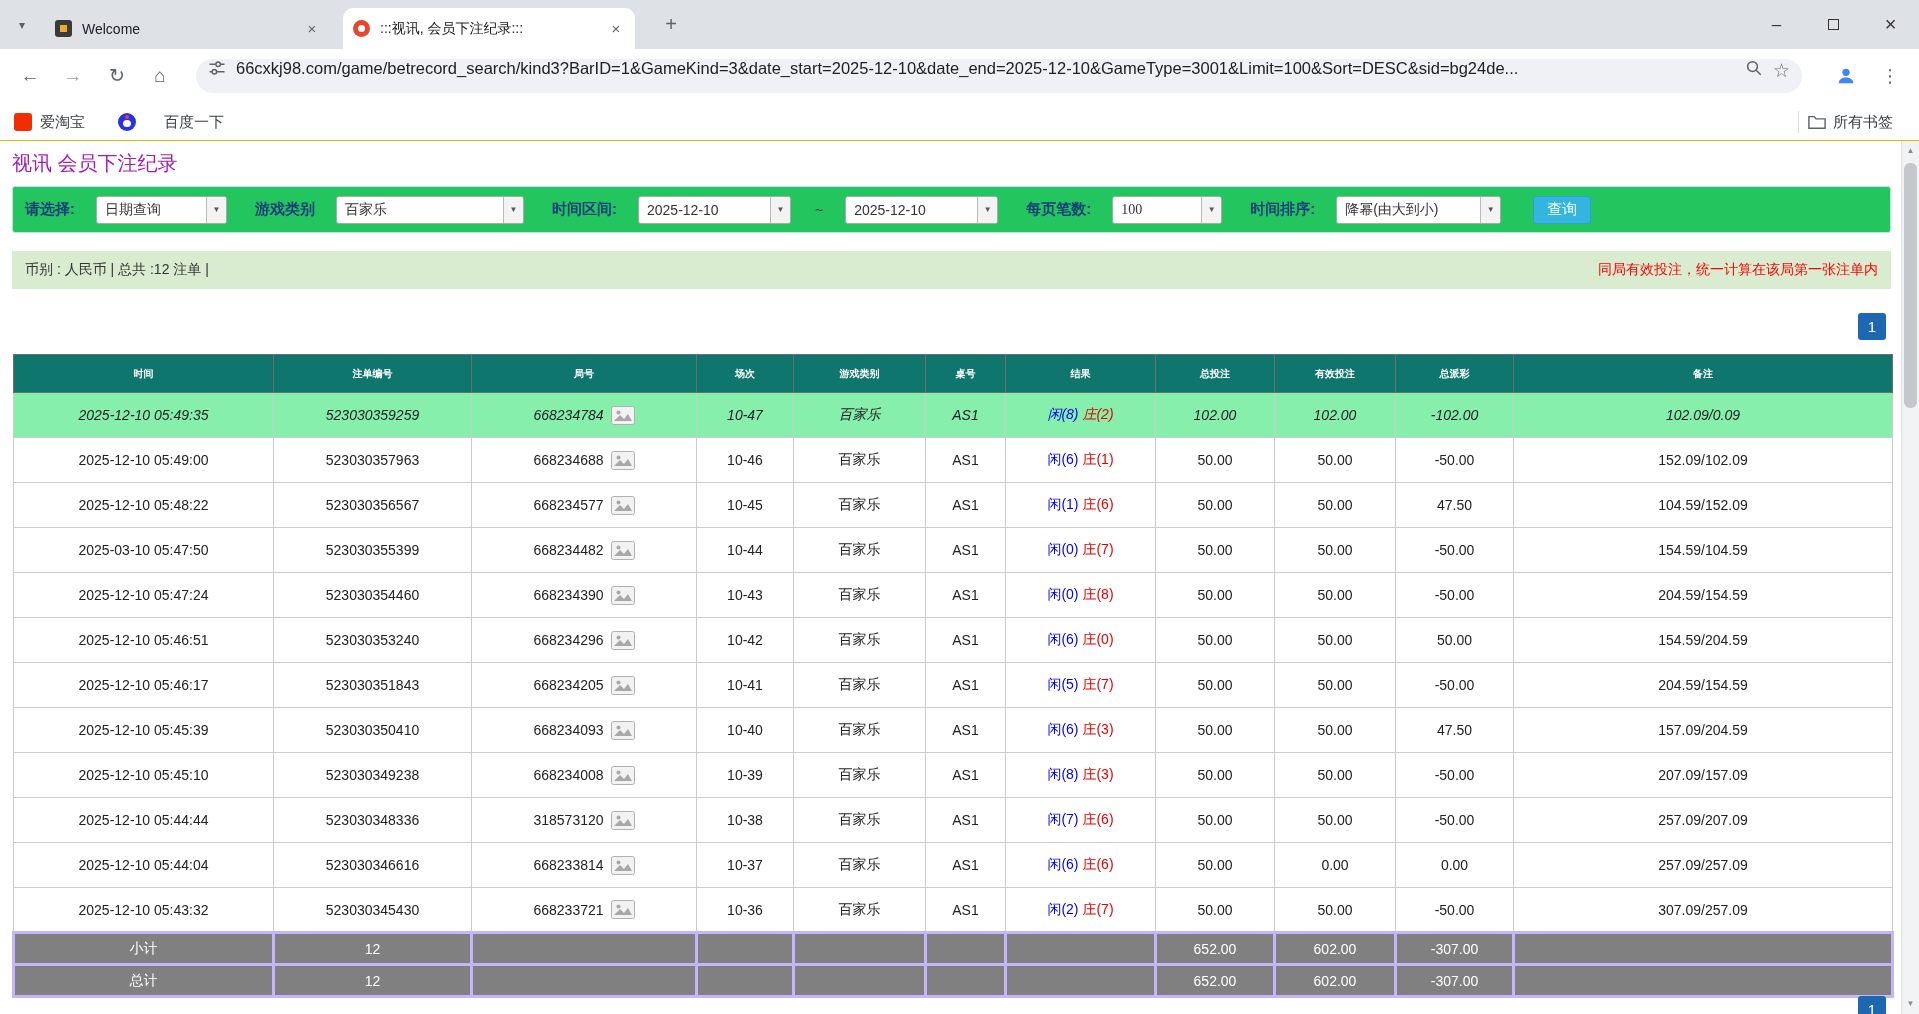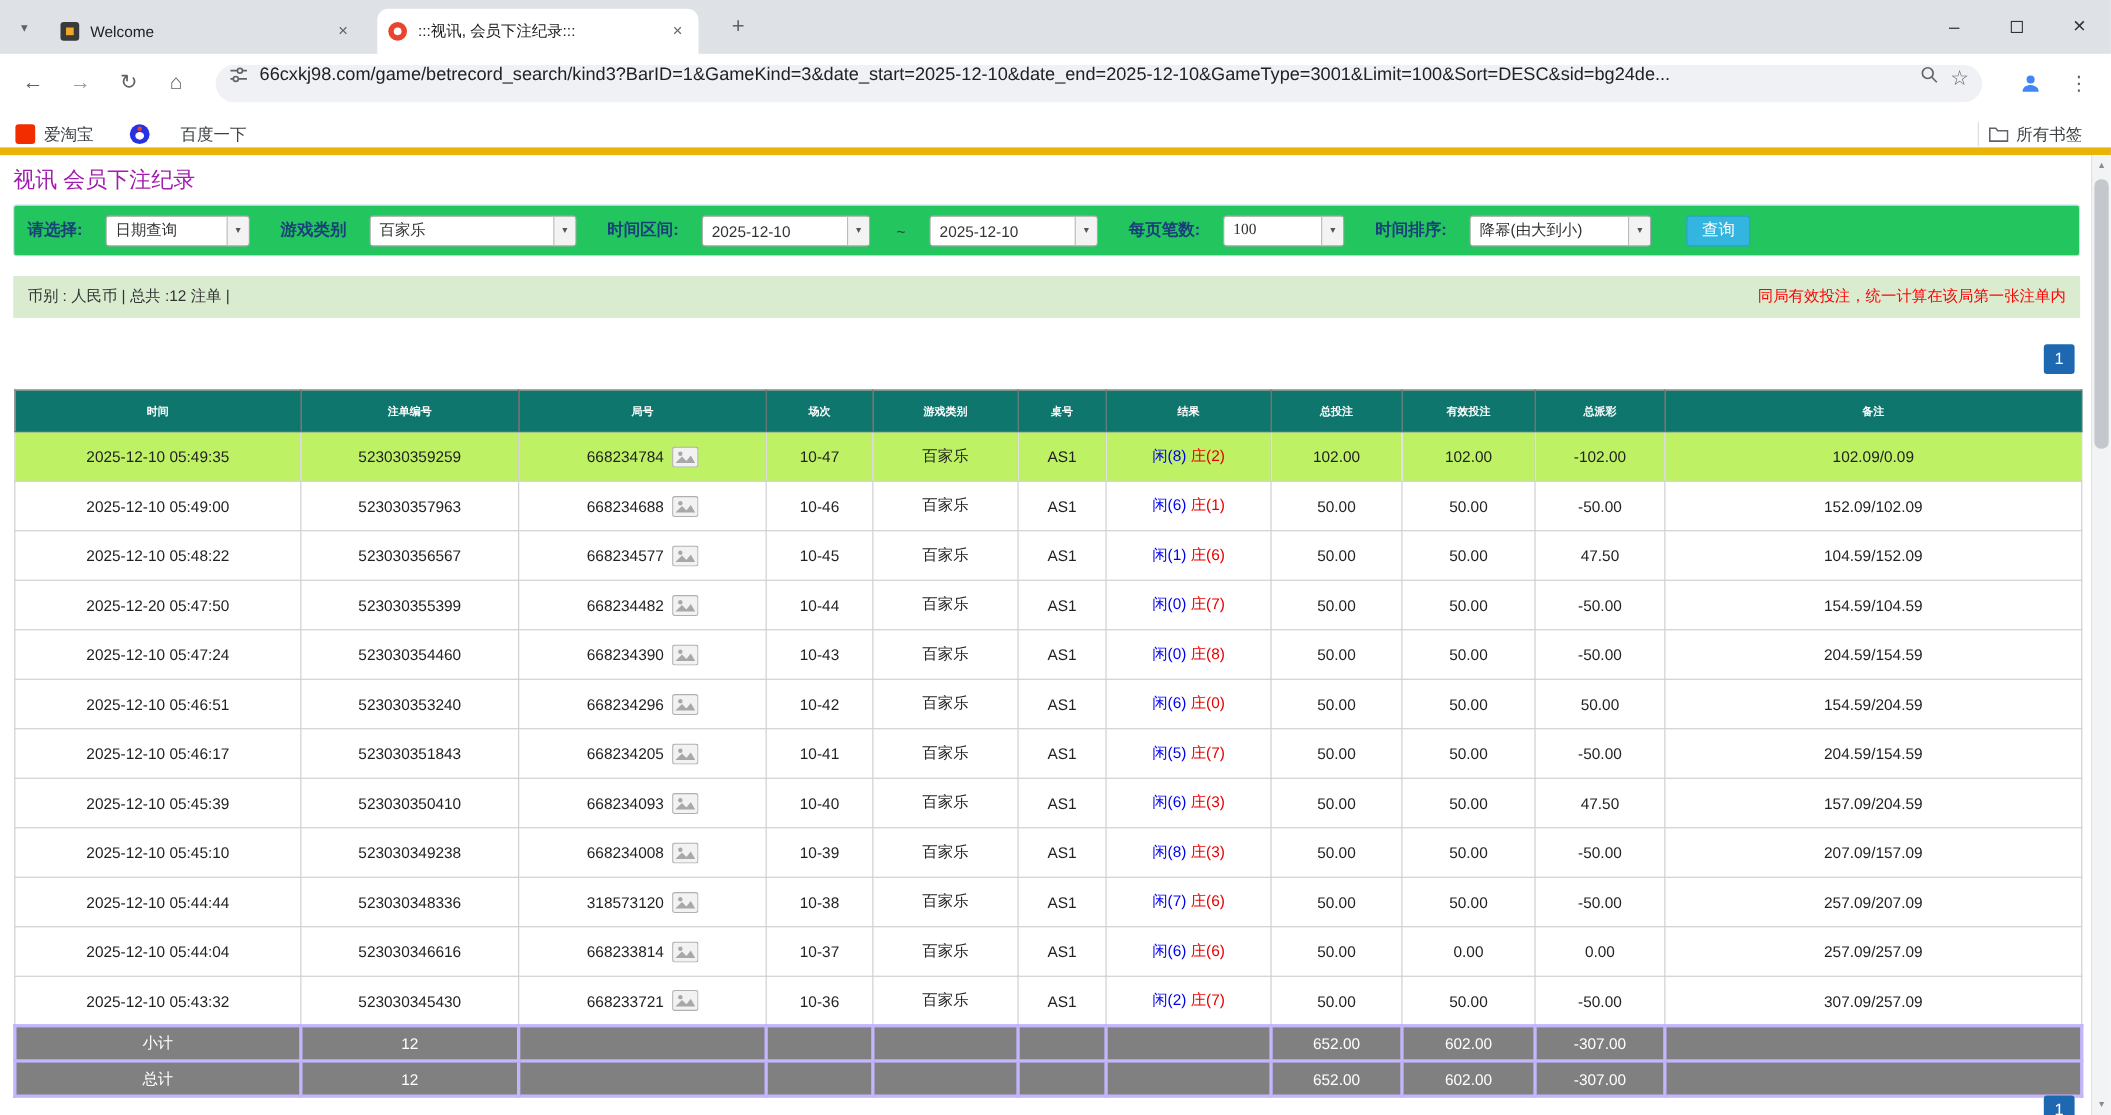--- a/index.html
+++ b/index.html
@@ -43,21 +43,21 @@
     border-radius:17px; display:flex; align-items:flex-start; padding:0 12px; }
   .url-text { flex:1; margin-left:10px; font-size:16.5px; color:#202124; white-space:nowrap;
     overflow:hidden; }
   .star { font-size:19px; color:#5f6368; margin-left:10px; }
   .avatar-btn { position:absolute; left:1828px; top:9px; width:36px; height:36px; border-radius:50%;
     display:flex; align-items:center; justify-content:center; }
   .menu-btn { position:absolute; left:1874px; top:9px; width:32px; height:36px; line-height:36px;
     text-align:center; color:#5f6368; font-size:18px; letter-spacing:0; }
 
   .bookmarksbar { position:absolute; left:0; top:103px; width:1919px; height:38px; background:#fff;
-    border-bottom:7px solid #eab308; }
+    border-bottom:1px solid #eab308; }
   .bm { position:absolute; top:6px; height:26px; display:flex; align-items:center; padding:0 6px;
     font-size:15px; color:#3c4043; border-radius:13px; }
   .bm1 { left:8px; }
   .bm2 { left:112px;gap:20px; }
   .bm-icon { width:18px; height:18px; margin-right:8px; flex:none; position:relative; }
   .taobao-icon { background:#f22d00; border-radius:3px; }
   .baidu-icon { background:#2932e1; border-radius:50%; }
   .baidu-icon::after { content:""; position:absolute; left:5px; top:7px; width:8px; height:7px;
     background:#fff; border-radius:50%; }
   .baidu-icon::before { content:""; position:absolute; left:7px; top:2px; width:4px; height:4px;
@@ -100,21 +100,21 @@
   .pag-bottom { left:1858px; top:996px; }
 
   table.records { position:absolute; left:12px; top:354px; width:1879px; border-collapse:collapse;
     table-layout:fixed; }
   .c0{width:260px}.c1{width:198px}.c2{width:225px}.c3{width:97px}.c4{width:132px}.c5{width:80px}
   .c6{width:150px}.c7{width:119px}.c8{width:121px}.c9{width:118px}.c10{width:379px}
   table.records th { background:#0f766e; color:#fff; font-size:10px; font-weight:bold; height:38px;
     border:1px solid #6e6e6e; text-align:center; }
   table.records tbody td { background:#fff; height:45px; border:1px solid #ccc; text-align:center;
     font-size:14px; color:#222; overflow:hidden; white-space:nowrap; }
-  table.records tr.hl td { background:#bef264; }
+  table.records tr.hl td { background:#86efac;font-style:italic; }
   table.records tfoot td { background:#808080; color:#fff; height:32px; border:3px solid #c4b5fd;
     text-align:center; font-size:14px; }
   .blue-link { color:#0a58ca; }
   td.blue-link { color:#0a58ca; }
   .player { color:#0000ee; }
   .banker { color:#e60000; }
   td.neg, tfoot td.neg { color:#ff1111; }
   .round-wrap { display:inline-flex; align-items:center; gap:7px; }
   .round-icon { display:inline-flex; }
 
@@ -348,21 +348,21 @@
         <td>10-45</td>
         <td>百家乐</td>
         <td>AS1</td>
         <td><span class="player">闲(1)</span> <span class="banker">庄(6)</span></td>
         <td class="blue-link">50.00</td>
         <td>50.00</td>
         <td>47.50</td>
         <td>104.59/152.09</td>
       </tr>
       <tr>
-        <td>2025-12-20 05:47:50</td>
+        <td>2025-03-10 05:47:50</td>
         <td>523030355399</td>
         <td><span class="round-wrap">
             <span>668234482</span>
             <span class="round-icon">
               <svg width="24" height="19" viewBox="0 0 24 19">
                 <rect x="0.5" y="0.5" width="23" height="18" rx="2" fill="#f2f2f2" stroke="#b0b0b0"></rect>
                 <circle cx="7.5" cy="6.5" r="2" fill="#a8a8a8"></circle>
                 <path d="M3 15 L9 9 L13 13 L17 8 L21 15 Z" fill="#a8a8a8"></path>
               </svg>
             </span>

